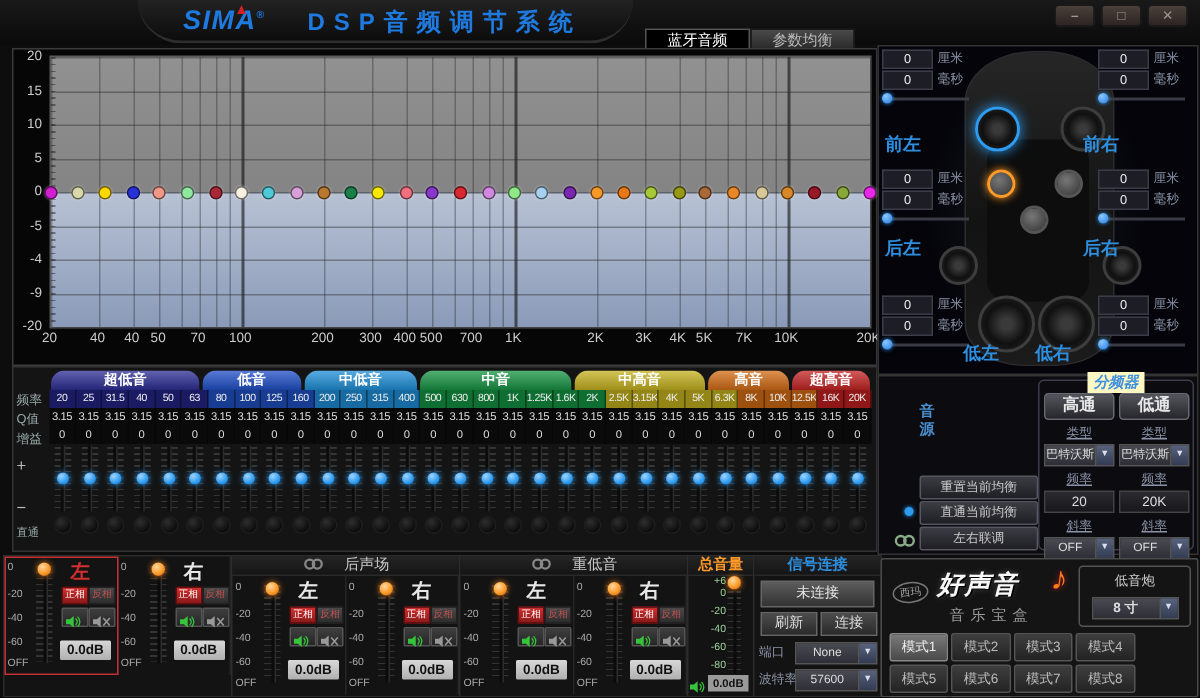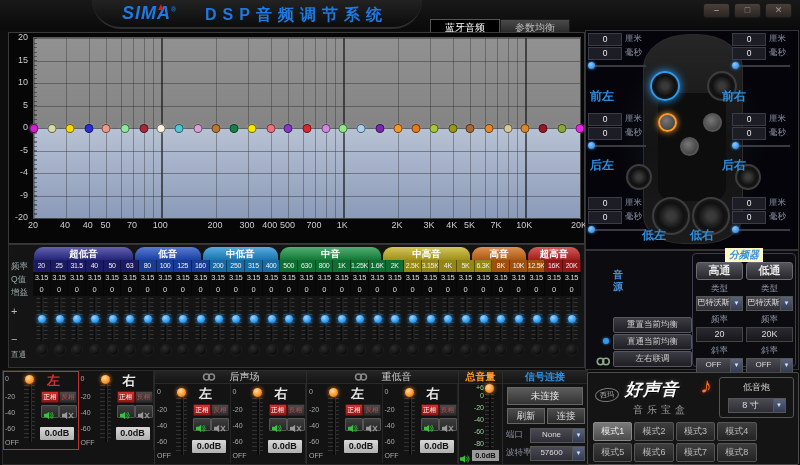--- a/index.html
+++ b/index.html
@@ -102,21 +102,21 @@
   .src-btn{position:absolute;left:27px;width:77px;height:14px;background:linear-gradient(#3c3c44,#1e1e24);
            border:1px solid #565660;color:#ccc;font-size:8.5px;text-align:center;line-height:13px;border-radius:2px;}
   .bdot{position:absolute;left:17px;width:6px;height:6px;border-radius:50%;background:#2d9bf0;box-shadow:0 0 3px #2d9bf0;}
   .linkicon{position:absolute;left:10px;}
   .xover{position:absolute;left:106px;top:2px;width:102px;height:112px;border:1px solid #3d3d4d;border-radius:4px;}
   .xo-title{position:absolute;left:50%;top:-6px;transform:translateX(-50%);background:#fef9c3;
             padding:0 4px;font-size:10px;font-weight:bold;color:#3d8fe0;font-style:italic;}
   .xo-col{position:absolute;top:8px;width:47px;}
   .xo-btn{height:16px;background:linear-gradient(#55555d,#26262c);border:1px solid #6a6a72;border-radius:3px;
           color:#e8e8e8;font-size:11px;font-weight:bold;text-align:center;line-height:15px;}
-  .xo-lab{font-size:8.5px;color:#8b94a8;text-align:center;margin-top:3px;}
+  .xo-lab{font-size:8.5px;color:#8b94a8;text-align:center;margin-top:3px;text-decoration:underline;}
   .xo-val{height:13px;background:linear-gradient(#2a2a30,#17171c);border:1px solid #444;color:#ddd;
           font-size:9px;text-align:center;line-height:12px;margin-top:1px;}
   .dd{display:flex;height:13px;background:linear-gradient(#4a4a52,#2e2e36);border:1px solid #555;margin-top:1px;}
   .dd-txt{flex:1;font-size:8px;color:#ddd;text-align:center;line-height:12px;overflow:hidden;white-space:nowrap;}
   .dd-arr{width:11px;background:linear-gradient(#57627e,#323c52);color:#dde;font-size:6px;line-height:12px;
           text-align:center;border-left:1px solid #555;}
   
   .mixer{position:absolute;left:0;top:370px;width:458px;height:93px;}
   .mgroup{position:absolute;top:0;height:93px;background:#131313;border:1px solid #2c2c2c;}
   .mhead{height:12px;background:linear-gradient(#242424,#151515);border-bottom:1px solid #2a2a2a;
@@ -163,21 +163,21 @@
   
   .preset{position:absolute;left:587px;top:372px;width:210px;height:91px;background:#141414;border:1px solid #4a4a4a;border-radius:2px;}
   .badge{position:absolute;left:7px;top:15px;border:1px solid #777;border-radius:50%;padding:1px 4px;
          font-size:7px;color:#aaa;transform:rotate(-6deg);}
   .brand{position:absolute;left:37px;top:5px;font-size:17px;font-weight:bold;font-style:italic;color:#f8f8f8;
          text-shadow:1px 1px 0 #000,0 0 4px rgba(255,255,255,.25);letter-spacing:1px;}
   .bnote{position:absolute;left:113px;top:0px;font-size:22px;color:#ff7a18;text-shadow:0 0 4px #d02020;transform:rotate(8deg);}
   .brandsub{position:absolute;left:45px;top:30px;font-size:10px;color:#9a9a9a;letter-spacing:4px;}
   .subbox{position:absolute;left:131px;top:4px;width:73px;height:39px;border:1px solid #555;border-radius:3px;}
   .subbox .t{font-size:9px;color:#ccc;text-align:center;margin-top:3px;}
-  .subbox .dd{width:56px;margin:4px auto 0;}
+  .subbox .dd{width:56px;margin:4px auto 0;font-weight:bold;}
   .modes{position:absolute;left:4px;top:48px;width:202px;display:flex;flex-wrap:wrap;}
   .mode{width:calc(20% - 3px);height:17px;margin:1px;background:linear-gradient(#3e3e3e,#232323);
         border:1px solid #555;border-radius:2px;color:#bbb;font-size:9px;text-align:center;line-height:16px;}
   .mode.active{background:linear-gradient(#7a7a7a,#4a4a4a);color:#eee;border-color:#888;}
 </style>
 </head>
 <body>
 
 <div class="app">
 

